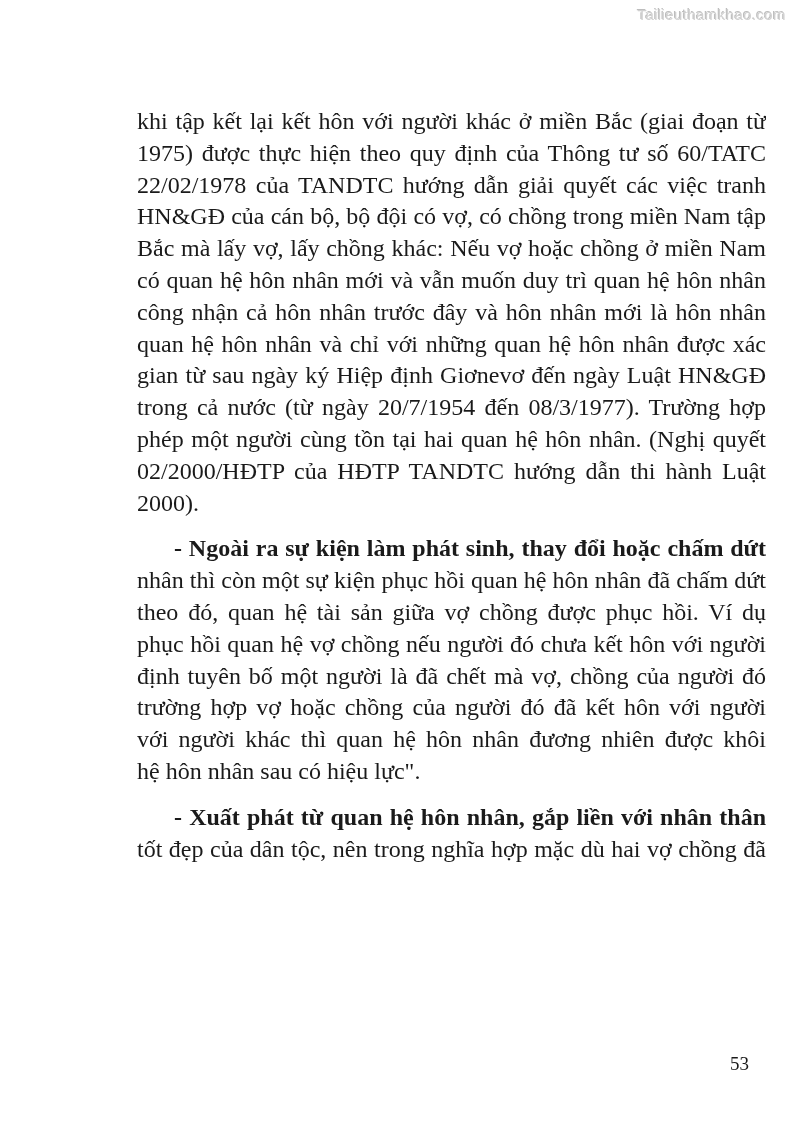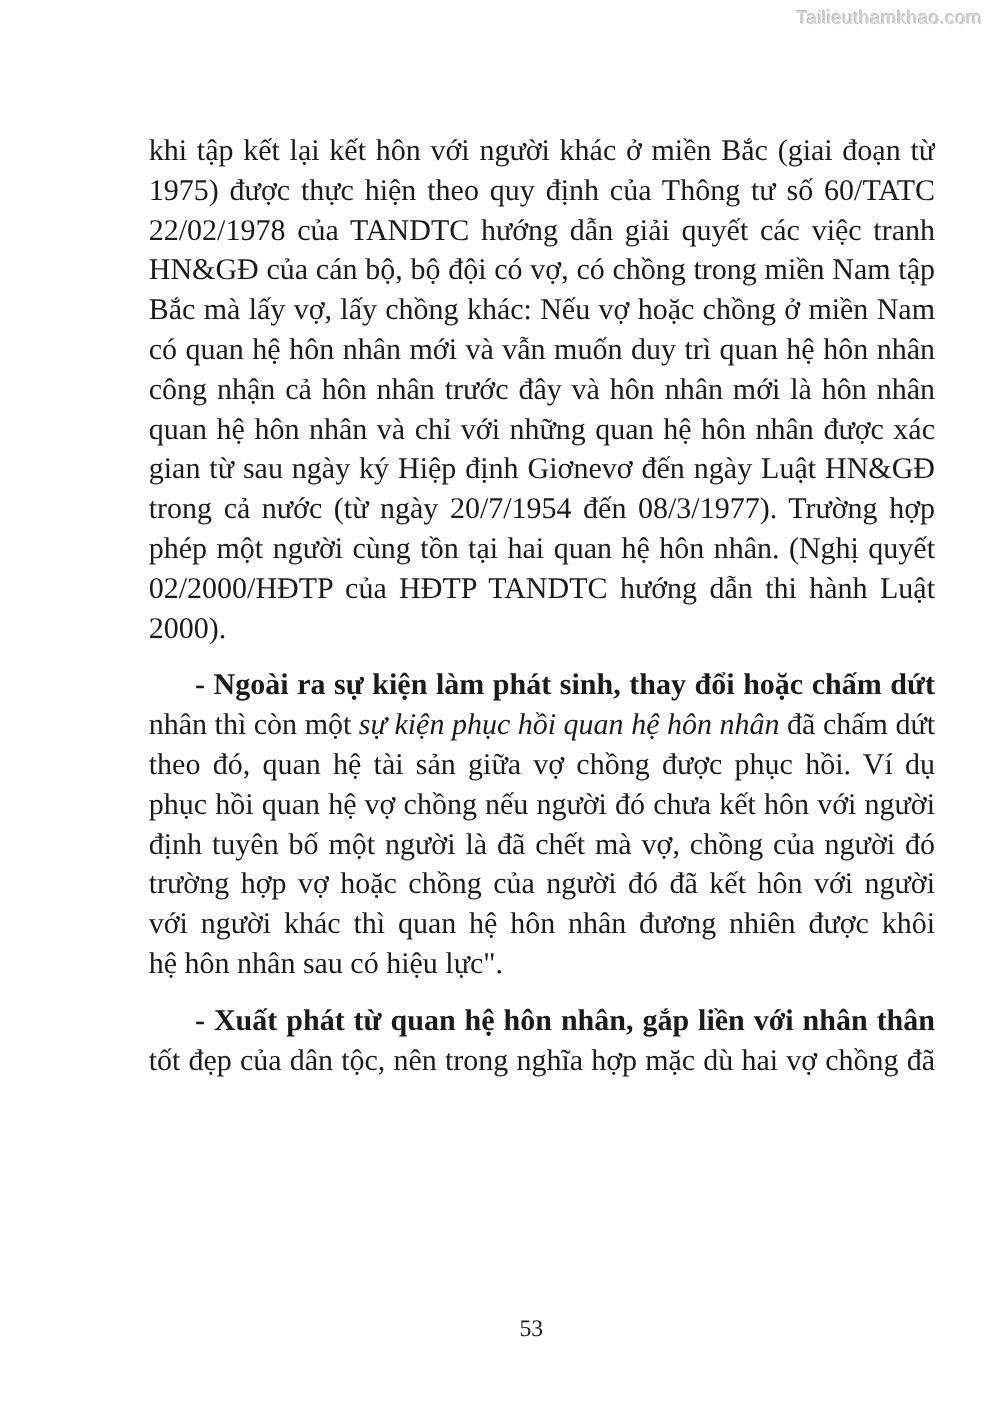--- a/index.html
+++ b/index.html
@@ -12,20 +12,21 @@
     width: 794px;
     height: 1123px;
     overflow: hidden;
     font-family: "Liberation Serif", "DejaVu Serif", serif;
     color: var(--text-color, #1a1a1a);
   }
   .page {
     position: absolute;
     inset: 0;
     background: #ffffff;
+    margin-left: 18px;
   }
   .watermark {
     position: absolute;
     top: 6px;
     right: 8px;
     font-family: "Liberation Sans", "DejaVu Sans", sans-serif;
     font-size: 15px;
     letter-spacing: 0.4px;
     color: var(--watermark-color, #d6d6d6);
     text-shadow: 1px 1px 0 #ffffff, -1px -1px 0 #bdbdbd;
@@ -49,28 +50,27 @@
     white-space: normal;
   }
   .line.fill {
     text-align-last: justify;
   }
   .line.indent {
     text-indent: 37px;
     font-weight: bold;
   }
   .italic {
-    font-style: italic;
   }
   .page-number {
     position: absolute;
     left: 119px;
     top: 1048px;
     width: 612px;
-    text-align: center;
+    text-align: right;
     font-size: 19px;
     line-height: 31.8px;
   }
 </style>
 </head>
 <body>
 
 <div class="page">
   <div class="watermark">Tailieuthamkhao.com</div>
 

